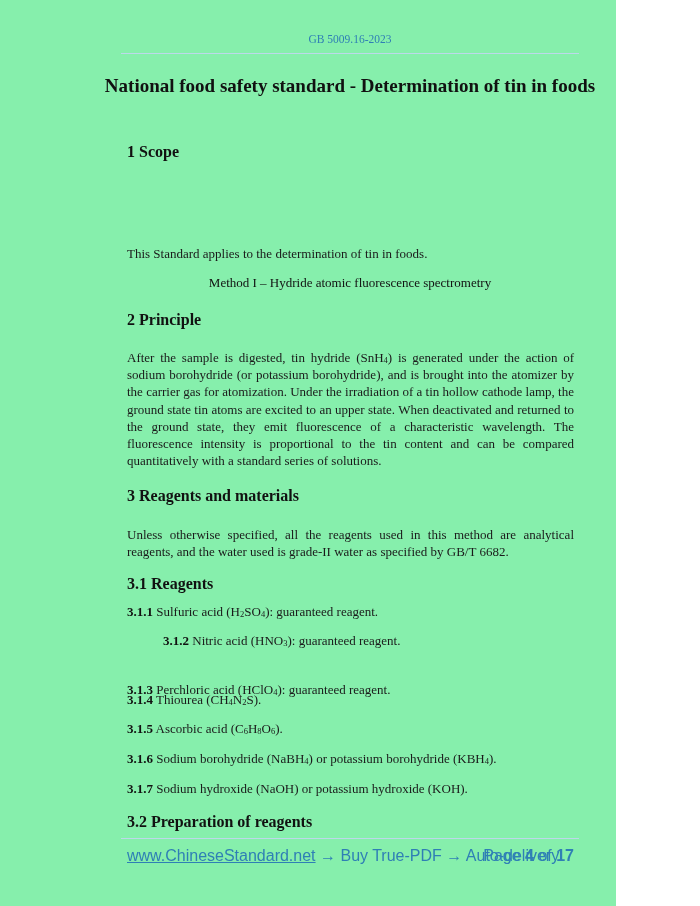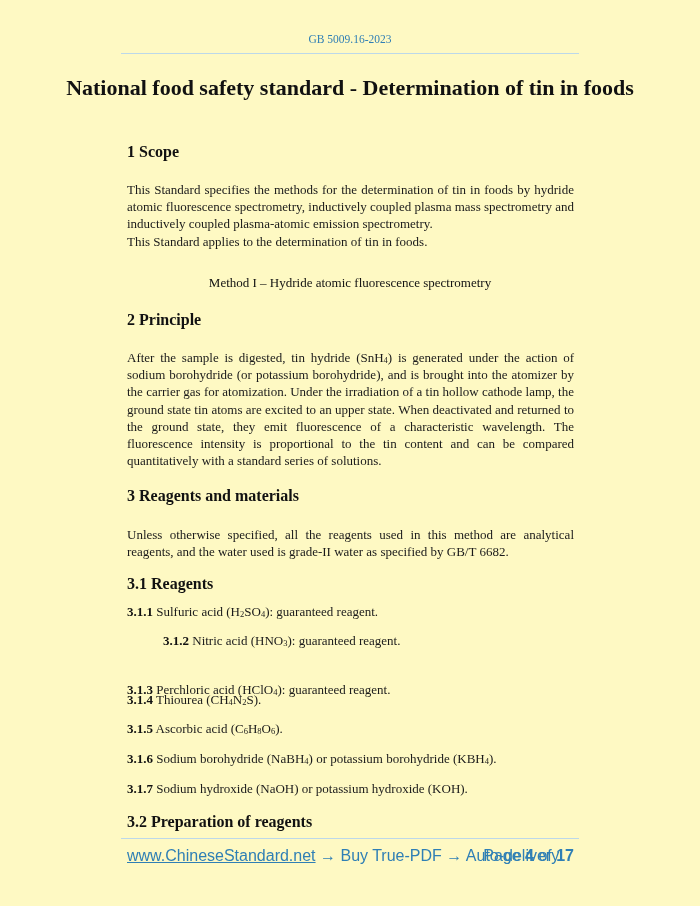--- a/index.html
+++ b/index.html
@@ -11,22 +11,22 @@
       width: 700px;
       height: 906px;
       position: relative;
       overflow: hidden;
       font-family: "Liberation Serif", serif;
       color: #111111;
     }
     .page {
       position: absolute;
       left: 0; top: 0;
-      width: 700px; height: 906px;
-      background: #fef9c3;
+      width: 616px; height: 906px;
+      background: #86efac;
     }
     .header-text {
       position: absolute;
       top: 33px;
       left: 0; width: 700px;
       text-align: center;
       font-size: 11.5px;
       color: #2f7fb5;
       font-family: "Liberation Serif", serif;
     }
@@ -36,21 +36,21 @@
       left: 121px;
       width: 458px;
       height: 1px;
       background: #bcd8ea;
     }
     .doc-title {
       position: absolute;
       top: 75px;
       left: 0; width: 700px;
       text-align: center;
-      font-size: 22px;
+      font-size: 19px;
       font-weight: bold;
       color: #111111;
       margin: 0;
     }
     .h1 {
       position: absolute;
       left: 127px;
       font-size: 16px;
       font-weight: bold;
       margin: 0;
@@ -124,22 +124,21 @@
 
 <div class="page">
 
   <div class="header-text">GB 5009.16-2023</div>
   <div class="header-rule"></div>
 
   <h1 class="doc-title">National food safety standard - Determination of tin in foods</h1>
 
   <h2 class="h1" style="top:143px;">1 Scope</h2>
 
-  <p class="para" style="top:181px;">This Standard specifies the methods for the determination of tin in foods by hydride atomic fluorescence spectrometry, inductively coupled plasma mass spectrometry and inductively coupled plasma-atomic emission spectrometry.</p>
-  <p class="para" style="top:233px;">This Standard applies to the determination of tin in foods.</p>
+  <p class="para" style="top:245px;">This Standard applies to the determination of tin in foods.</p>
 
   <div class="method-title">Method I – Hydride atomic fluorescence spectrometry</div>
 
   <h2 class="h1" style="top:311px;">2 Principle</h2>
 
   <p class="para" style="top:349px;"><span>After the sample is digested, tin hydride (SnH</span><sub>4</sub><span>) is generated under the action of sodium borohydride (or potassium borohydride), and is brought into the atomizer by the carrier gas for atomization. Under the irradiation of a tin hollow cathode lamp, the ground state tin atoms are excited to an upper state. When deactivated and returned to the ground state, they emit fluorescence of a characteristic wavelength. The fluorescence intensity is proportional to the tin content and can be compared quantitatively with a standard series of solutions.</span></p>
 
   <h2 class="h1" style="top:487px;">3 Reagents and materials</h2>
 
   <p class="para" style="top:526px;">Unless otherwise specified, all the reagents used in this method are analytical reagents, and the water used is grade-II water as specified by GB/T 6682.</p>

